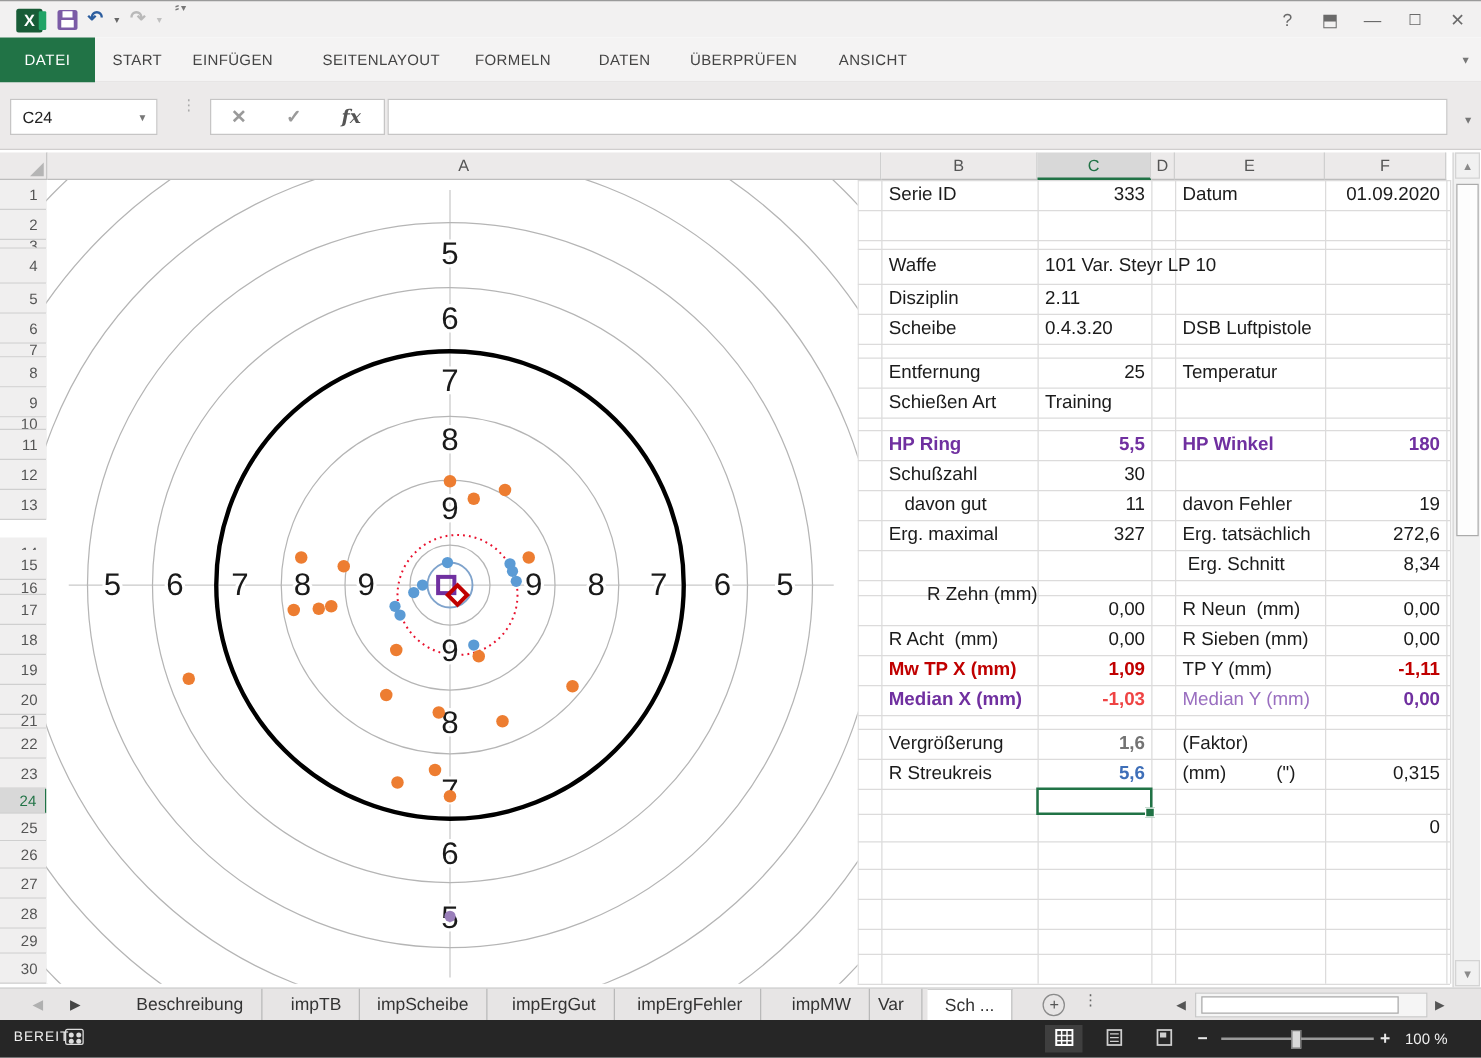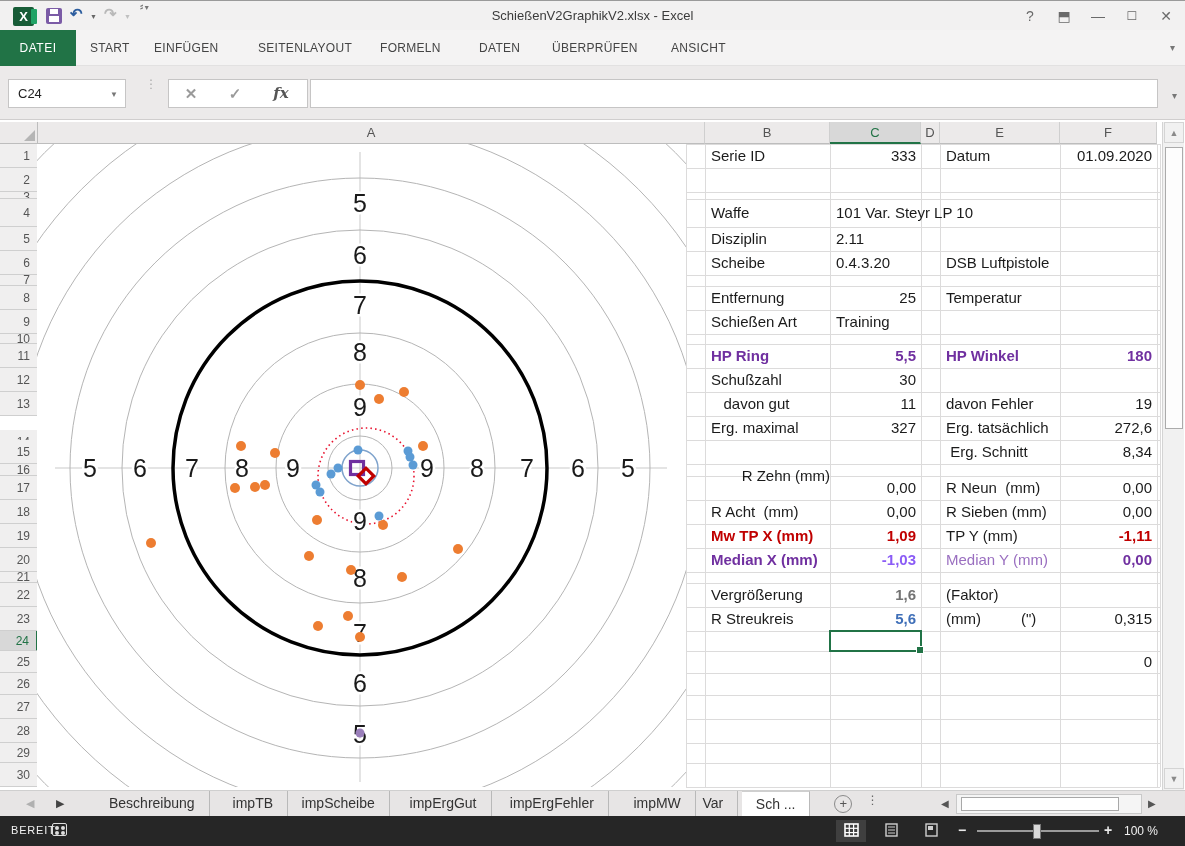--- a/index.html
+++ b/index.html
@@ -91,21 +91,20 @@
 <div id="app">
 
   <div id="titlebar">
     <div id="excel-logo">X</div>
     <div id="save-icon"></div>
     <div class="qat-glyph" style="left:70px;color:#2c5d9e;">↶</div>
     <div class="caret" style="left:90px;">▼</div>
     <div class="qat-glyph" style="left:104px;color:#b9b9b9;">↷</div>
     <div class="caret" style="left:124px;color:#c0c0c0;">▼</div>
     <div class="qat-glyph" style="left:140px;top:0px;color:#777;font-size:10px;">⸗<span style="font-size:7px;">▼</span></div>
-    <div id="title-text">SchießenV2GraphikV2.xlsx - Excel</div>
     <div class="titlebtn" style="right:142px;">?</div>
     <div class="titlebtn" style="right:108px;">⬒</div>
     <div class="titlebtn" style="right:74px;">—</div>
     <div class="titlebtn" style="right:40px;font-size:12px;">☐</div>
     <div class="titlebtn" style="right:6px;">✕</div>
   </div>
 
   <div id="ribbonrow">
     <div id="file-tab">DATEI</div>
     <div id="ribbon-tabs-container">
@@ -255,21 +254,21 @@
         <div class="cell r" style="left: 1060px; top: 356px; width: 97px; height: 24px; line-height: 24px;">0,00</div>
         <div class="cell l" style="left: 705px; top: 380px; width: 125px; height: 24px; line-height: 24px;">R Acht  (mm)</div>
         <div class="cell r" style="left: 830px; top: 380px; width: 91px; height: 24px; line-height: 24px;">0,00</div>
         <div class="cell l" style="left: 940px; top: 380px; width: 120px; height: 24px; line-height: 24px;">R Sieben (mm)</div>
         <div class="cell r" style="left: 1060px; top: 380px; width: 97px; height: 24px; line-height: 24px;">0,00</div>
         <div class="cell l" style="left: 705px; top: 404px; width: 125px; height: 24px; line-height: 24px; color: rgb(192, 0, 0); font-weight: bold;">Mw TP X (mm)</div>
         <div class="cell r" style="left: 830px; top: 404px; width: 91px; height: 24px; line-height: 24px; color: rgb(192, 0, 0); font-weight: bold; text-align: right;">1,09</div>
         <div class="cell l" style="left: 940px; top: 404px; width: 120px; height: 24px; line-height: 24px;">TP Y (mm)</div>
         <div class="cell r" style="left: 1060px; top: 404px; width: 97px; height: 24px; line-height: 24px; color: rgb(192, 0, 0); font-weight: bold;">-1,11</div>
         <div class="cell l" style="left: 705px; top: 428px; width: 125px; height: 24px; line-height: 24px; color: rgb(112, 48, 160); font-weight: bold;">Median X (mm)</div>
-        <div class="cell r" style="left: 830px; top: 428px; width: 91px; height: 24px; line-height: 24px; color: #8b5cf6; font-weight: bold; padding-left: 40px;">-1,03</div>
+        <div class="cell r" style="left: 830px; top: 428px; width: 91px; height: 24px; line-height: 24px; color: #ef4444; font-weight: bold; padding-left: 40px;">-1,03</div>
         <div class="cell l" style="left: 940px; top: 428px; width: 120px; height: 24px; line-height: 24px; color: rgb(154, 111, 192); font-weight: normal;">Median Y (mm)</div>
         <div class="cell r" style="left: 1060px; top: 428px; width: 97px; height: 24px; line-height: 24px; color: rgb(112, 48, 160); font-weight: bold;">0,00</div>
         <div class="cell l" style="left: 705px; top: 463px; width: 125px; height: 24px; line-height: 24px;">Vergrößerung</div>
         <div class="cell r" style="left: 830px; top: 463px; width: 91px; height: 24px; line-height: 24px; color: #737373; font-weight: bold;">1,6</div>
         <div class="cell l" style="left: 940px; top: 463px; width: 120px; height: 24px; line-height: 24px;">(Faktor)</div>
         <div class="cell l" style="left: 705px; top: 487px; width: 125px; height: 24px; line-height: 24px;">R Streukreis</div>
         <div class="cell r" style="left: 830px; top: 487px; width: 91px; height: 24px; line-height: 24px; color: rgb(63, 111, 184); font-weight: bold;">5,6</div>
         <div class="cell l" style="left: 940px; top: 487px; width: 120px; height: 24px; line-height: 24px;">(mm)</div>
         <div class="cell l" style="left: 1015px; top: 487px; width: 40px; height: 24px; line-height: 24px;">(")</div>
         <div class="cell r" style="left: 1060px; top: 487px; width: 97px; height: 24px; line-height: 24px;">0,315</div>

